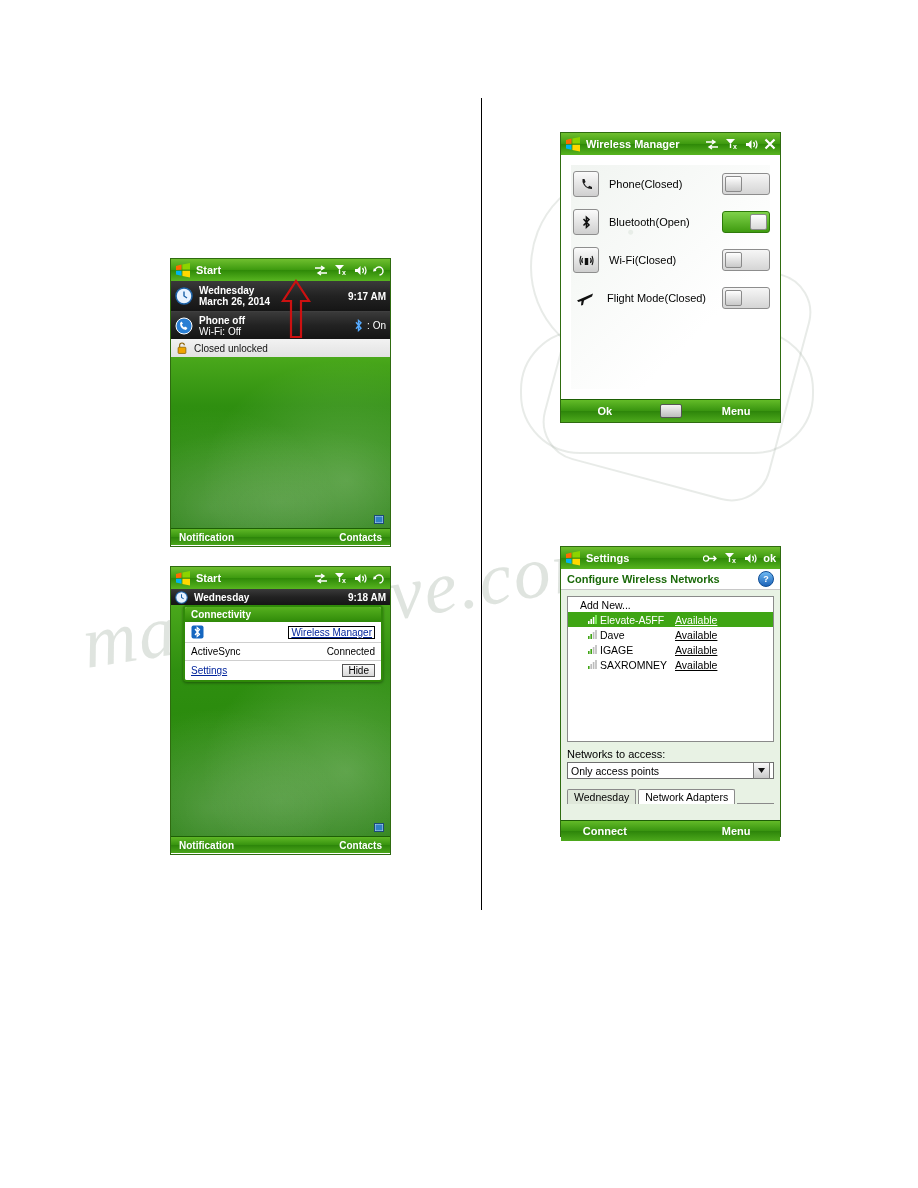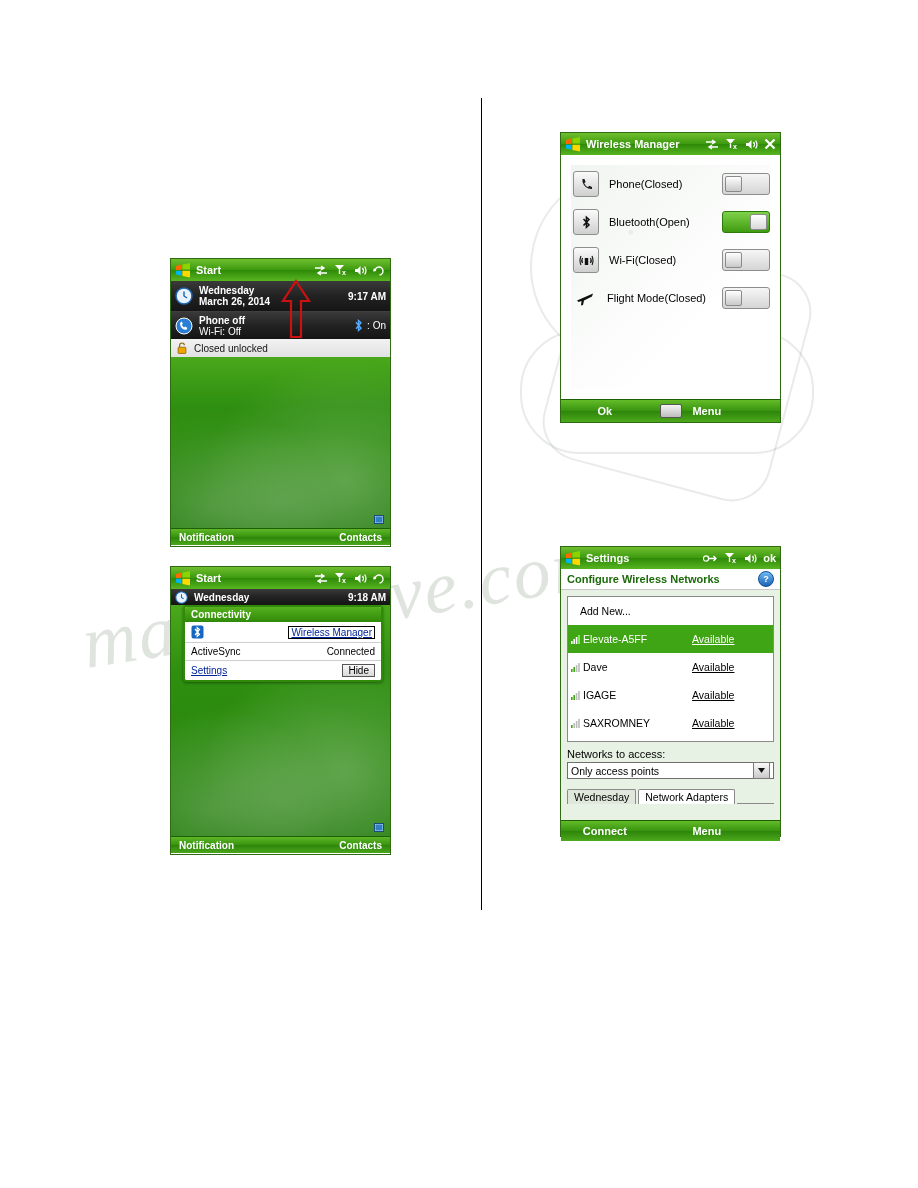--- a/index.html
+++ b/index.html
@@ -183,21 +183,21 @@
   }
   .wm-soft{
     height:22px;
     background:linear-gradient(to bottom,#63bb28 0%,#38940f 50%,#2d850a 51%,#4da91c 100%);
     display:flex;align-items:center;
     color:#fff;font-size:11px;font-weight:bold;
     border-top:1px solid #1d5f05;
   }
   .wm-soft .s-l{width:40%;text-align:center;}
   .wm-soft .s-m{flex:1;display:flex;align-items:center;justify-content:center;}
-  .wm-soft .s-r{width:40%;text-align:left;}
+  .wm-soft .s-r{width:40%;text-align:center;}
   .kbd-ic{
     width:20px;height:12px;background:linear-gradient(to bottom,#f4f4f4,#bdbdbd);
     border:1px solid #555;border-radius:2px;display:block;
   }
 
   
   .st-sub{
     background:#fff;
     display:flex;align-items:center;
     padding:2px 6px;
@@ -214,21 +214,21 @@
   }
   .st-body{background:#e8f2e4;padding:6px;box-sizing:border-box;}
   .net-list{
     background:#fff;border:1px solid #8a8a8a;
     height:146px;box-sizing:border-box;
     font-size:10.5px;
     overflow:hidden;
   }
   .net-row{
     display:flex;align-items:center;
-    height:28px;padding:0 3px;box-sizing:border-box;
+    height:15px;padding:0 20px;box-sizing:border-box;
   }
   .net-row.sel{background:#3fa514;color:#fff;}
   .net-row .nm{flex:1;display:flex;align-items:center;gap:3px;}
   .net-row .st{width:78px;text-decoration:underline;}
   .bars{display:inline-block;width:9px;height:9px;}
   .lbl-sm{font-size:11px;color:#000;margin:6px 0 2px;}
   .sel-box{
     width:100%;height:17px;box-sizing:border-box;
     border:1px solid #6f6f6f;background:#fff;
     display:flex;align-items:center;

